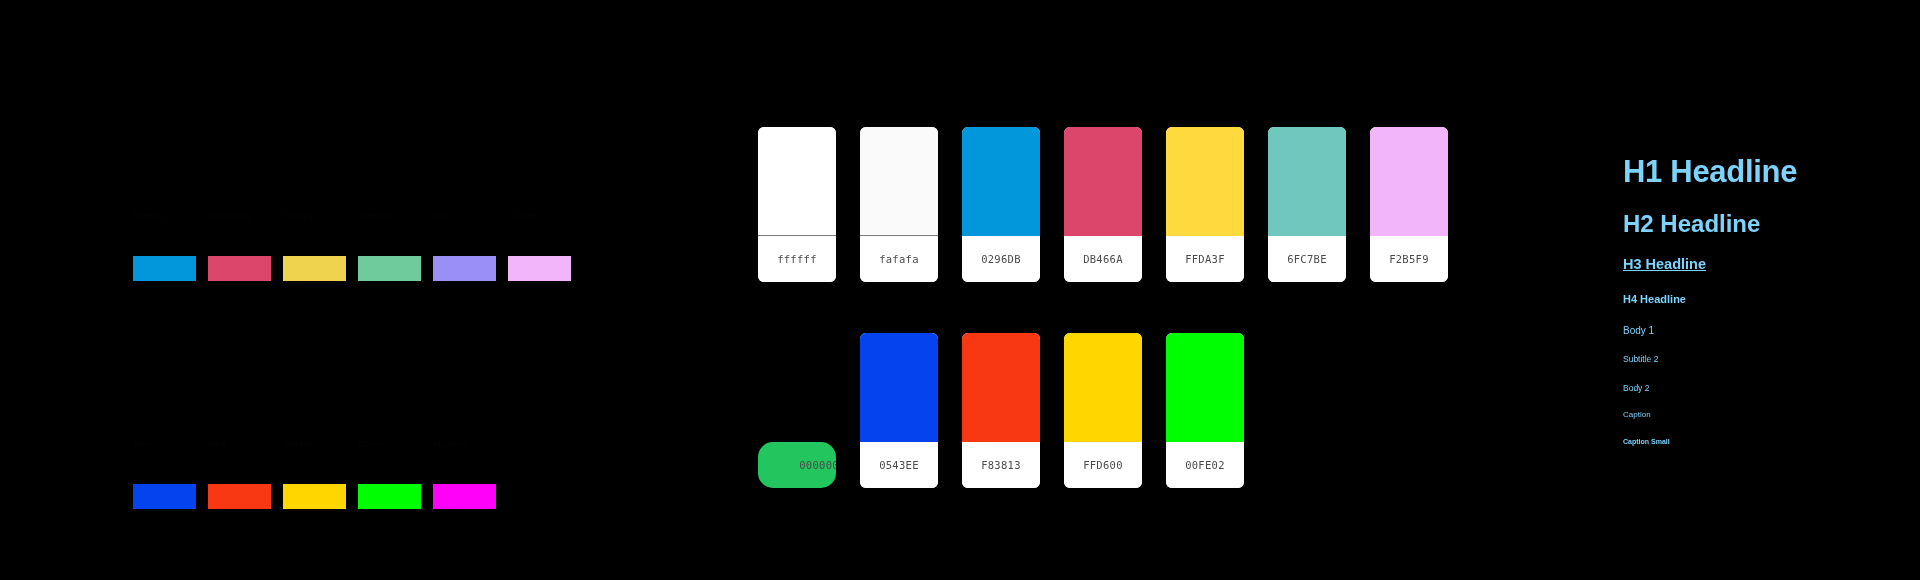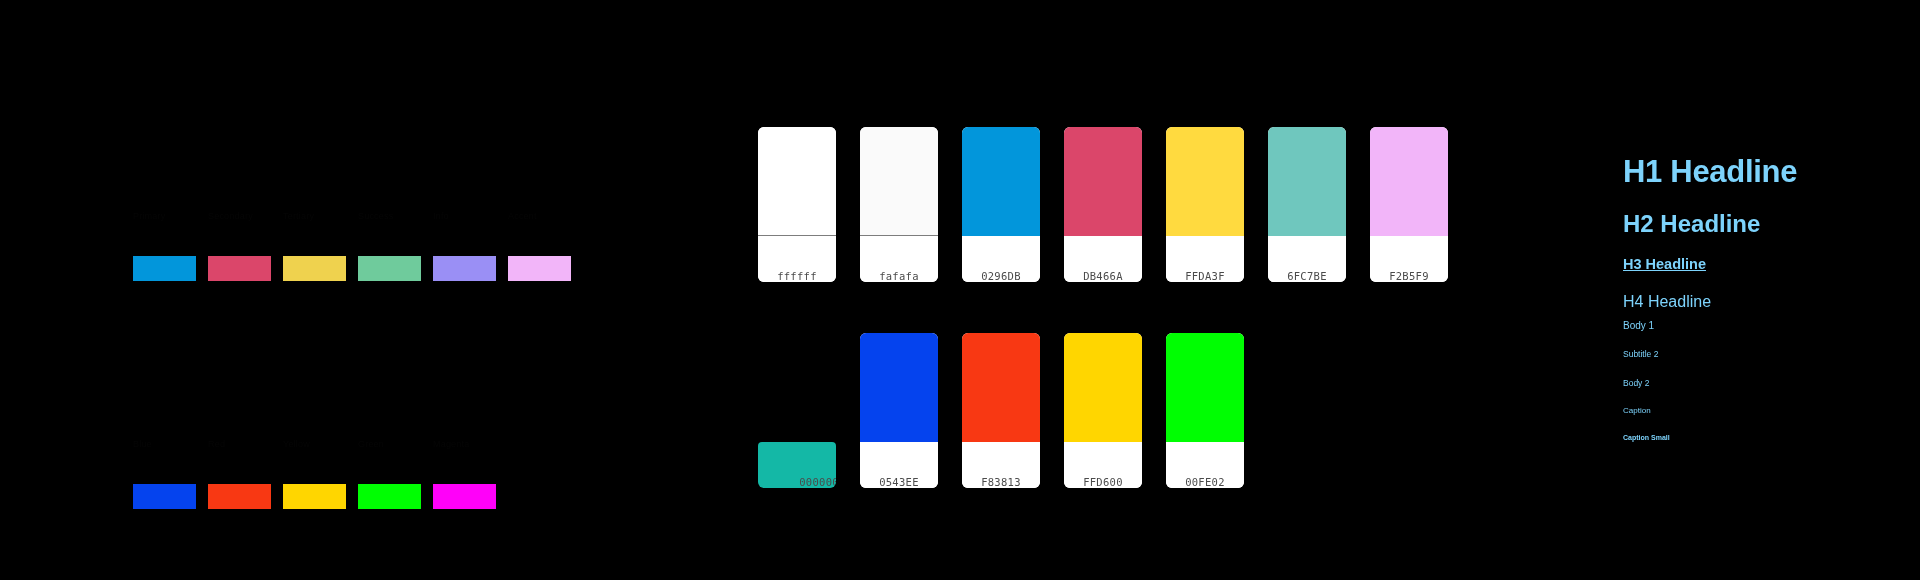--- a/index.html
+++ b/index.html
@@ -77,61 +77,61 @@
   .swatch-card + .swatch-card { margin-left: 24px; }
 
   .swatch-fill {
     flex: 0 0 109px;
     width: 100%;
   }
 
   .swatch-label-zone {
     flex: 1 1 auto;
     display: flex;
-    align-items: flex-end;
+    align-items: center;
     justify-content: center;
     background: #ffffff;
   }
 
   .swatch-hex {
     font-family: "DejaVu Sans Mono", monospace;
     font-size: 10.5px;
     letter-spacing: .3px;
     color: #4b4b4b;
     white-space: nowrap;
   }
 
   
   .swatch-card.is-light .swatch-fill { border-bottom: 1px solid #7d7d7d; }
 
   
   .swatch-card.is-black { background: transparent; }
   .swatch-card.is-black .swatch-fill { background: #000000; }
   .swatch-card.is-black .swatch-label-zone {
-    background: #14b8a6;
-    border-radius: 4px;
+    background: #22c55e;
+    border-radius: 15px;
     padding-left: 44px;
   }
 
   
   #type-scale {
     position: absolute;
     left: 1623px;
     top: 155px;
     width: 280px;
   }
   .type-item {
     color: #7dd3fc;
     white-space: nowrap;
     display: block;
   }
   .t-h1       { font-size: 31px;  font-weight: 700; line-height: 1.1;  letter-spacing: -.3px; margin-bottom: 22px; }
   .t-h2       { font-size: 24px;  font-weight: 700; line-height: 1.1;  margin-bottom: 20px; }
   .t-h3       { font-size: 14.5px;font-weight: 700; line-height: 1.1;  margin-bottom: 20px; text-decoration: underline; }
-  .t-h4       { font-size: 16px;  font-weight: 400; line-height: 1.1;  margin-bottom: 9px; }
+  .t-h4       { font-size: 11px;  font-weight: 700; line-height: 1.1;  margin-bottom: 19px; }
   .t-body1    { font-size: 10px; font-weight: 400; line-height: 1.1;  margin-bottom: 19px; }
   .t-subtitle2{ font-size: 8.5px; font-weight: 400; line-height: 1.1;  margin-bottom: 20px; }
   .t-body2    { font-size: 8.5px; font-weight: 400; line-height: 1.1;  margin-bottom: 18px; }
   .t-caption  { font-size: 8px;   font-weight: 400; line-height: 1.1;  margin-bottom: 18px; }
   .t-caption-s{ font-size: 7px;   font-weight: 700; line-height: 1.1;  }
 </style>
 </head>
 <body>
 
 <div id="board">

